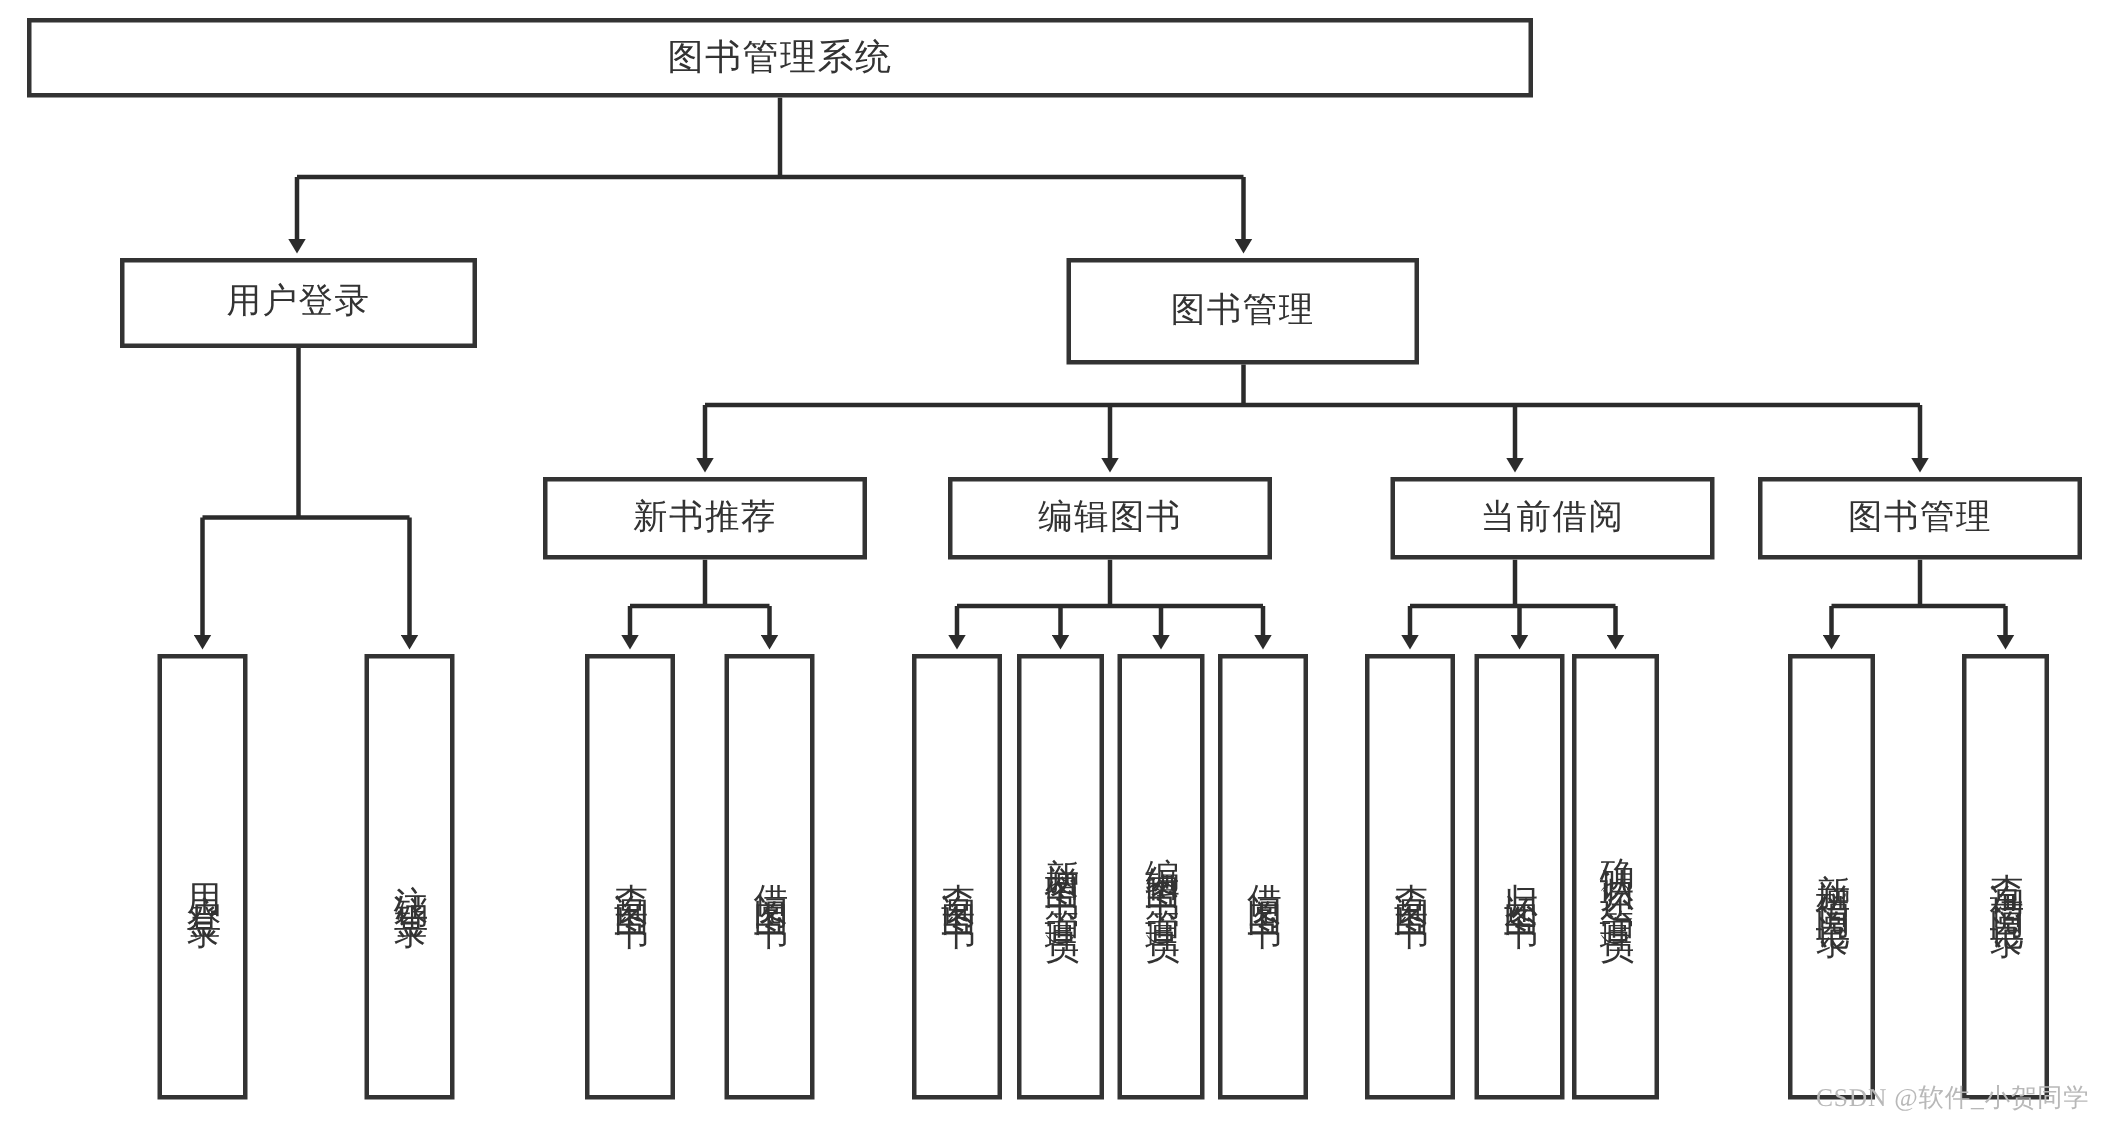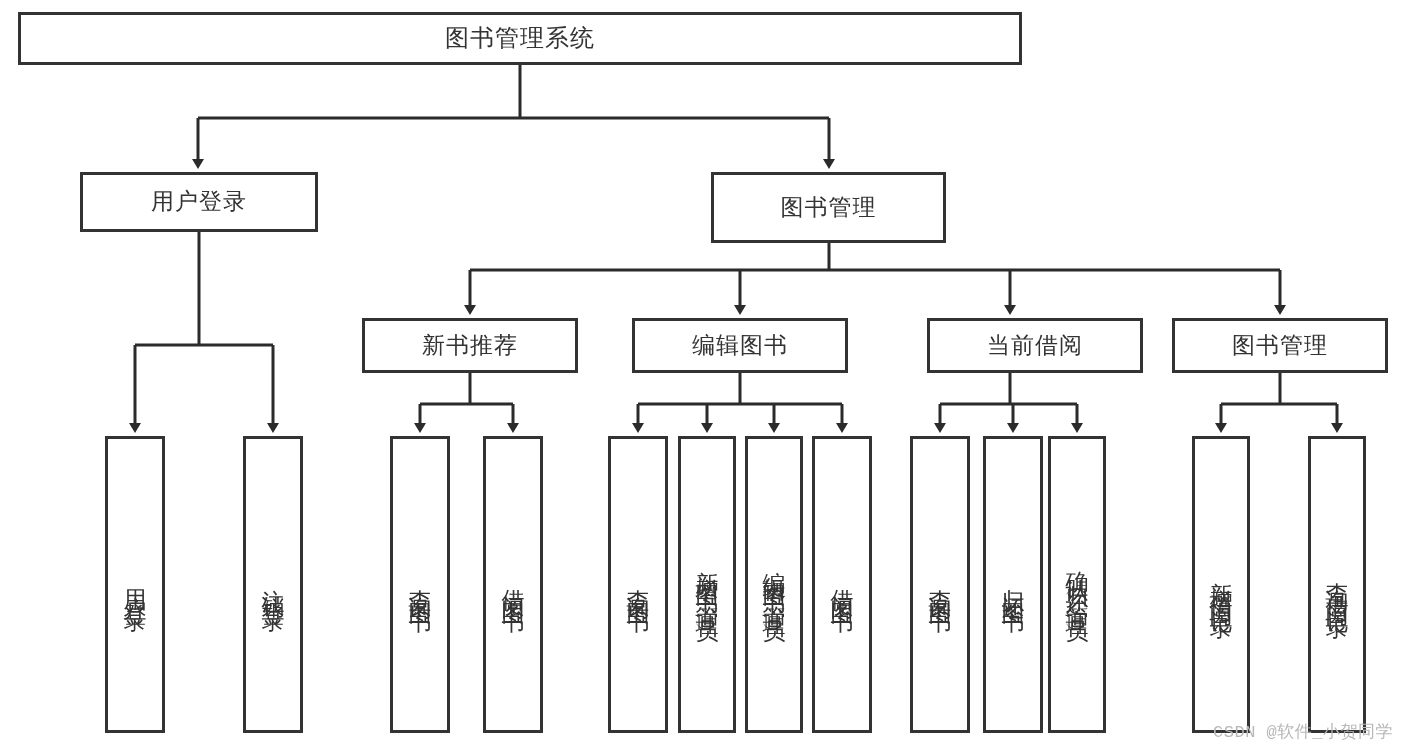--- a/index.html
+++ b/index.html
@@ -57,21 +57,21 @@
     max-height:100%;
   }
   .watermark{
     position:absolute;
     right:12px;
     bottom:4px;
     font-size:17px;
     color:#b8b8b8;
     letter-spacing:0.5px;
     white-space:nowrap;
-    font-family:Liberation Mono, monospace;
+    font-family:Liberation Serif, serif;
     text-align:right;
   }
 </style>
 </head>
 <body>
 
 <div id="diagram">
 
   <svg id="edges" viewBox="0 0 1405 747" width="1405" height="747">
     <defs>

